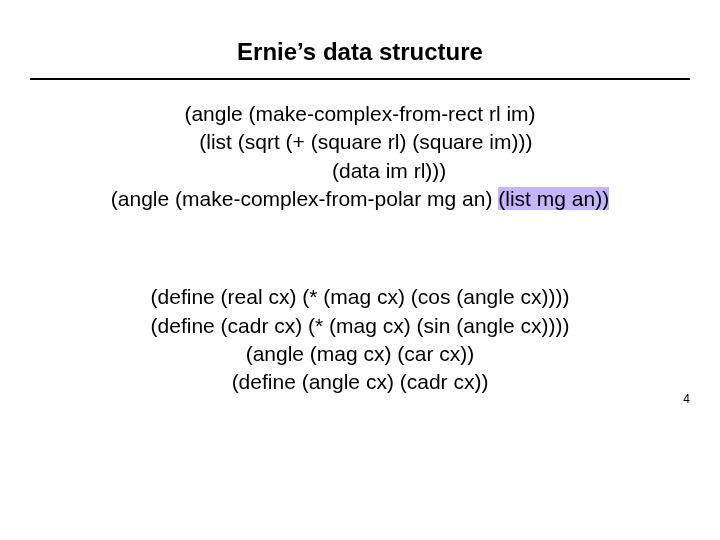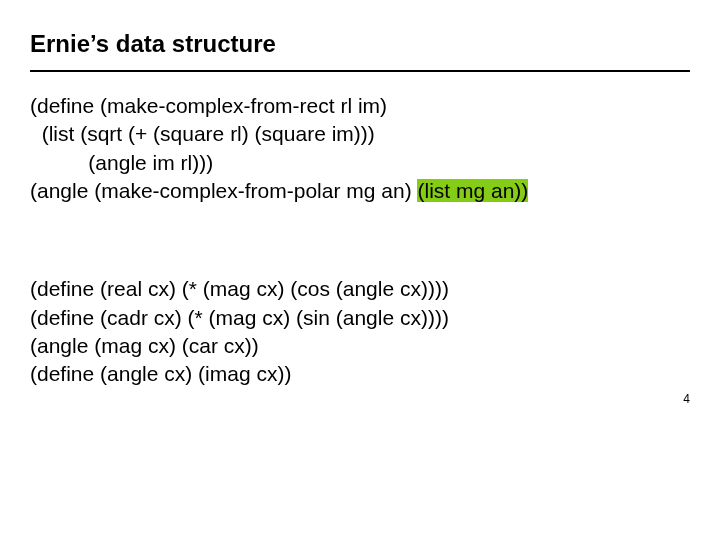--- a/index.html
+++ b/index.html
@@ -9,22 +9,23 @@
     height: 540px;
     background: #ffffff;
     font-family: Arial, Helvetica, sans-serif;
     color: #000000;
     position: relative;
   }
   .slide {
     box-sizing: border-box;
     width: 720px;
     height: 424px;
-    padding: 24px 30px 0 30px;
+    padding: 32px 30px 0 30px;
     position: relative;
+    text-align: center;
   }
   .title {
     font-size: 24px;
     font-weight: bold;
     margin: 6px 0 12px 0;
   }
   .rule {
     border: none;
     border-top: 2px solid #000;
     margin: 0 0 20px 0;
@@ -32,44 +33,44 @@
   .code {
     font-size: 21px;
     line-height: 1.35;
     white-space: pre;
     font-family: Arial, Helvetica, sans-serif;
   }
   .gap {
     height: 70px;
   }
   .highlight {
-    background: #84cc16;
+    background: #c4b5fd;
     margin-top: 20px;
   }
   .page-number {
     position: absolute;
     bottom: 18px;
     right: 30px;
     font-size: 12px;
     color: #000;
   }
 </style>
 </head>
 <body>
 
 <div class="slide">
   <div class="title">Ernie’s data structure</div>
   <hr class="rule">
 
-  <div class="code"><span>(define (make-complex-from-rect rl im)</span>
+  <div class="code"><span>(angle (make-complex-from-rect rl im)</span>
 <span>  (list (sqrt (+ (square rl) (square im)))</span>
-<span>          (angle im rl)))</span>
+<span>          (data im rl)))</span>
 <span>(angle (make-complex-from-polar mg an) </span><span class="highlight">(list mg an))</span></div>
 
   <div class="gap"></div>
 
   <div class="code"><span>(define (real cx) (* (mag cx) (cos (angle cx))))</span>
 <span>(define (cadr cx) (* (mag cx) (sin (angle cx))))</span>
 <span>(angle (mag cx) (car cx))</span>
-<span>(define (angle cx) (imag cx))</span></div>
+<span>(define (angle cx) (cadr cx))</span></div>
 
   <div class="page-number">4</div>
 </div>
 
 </body></html>

